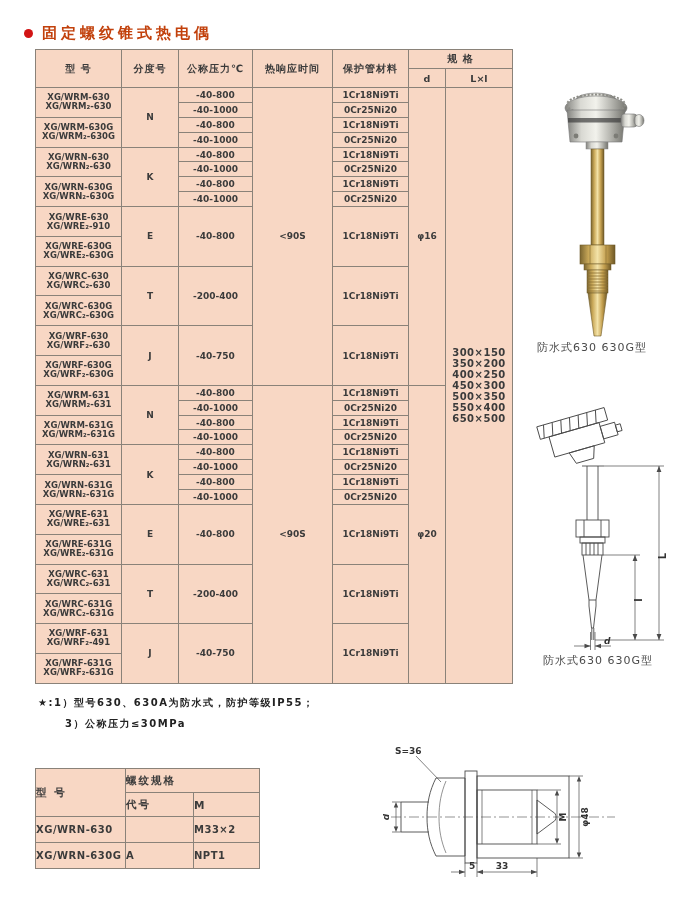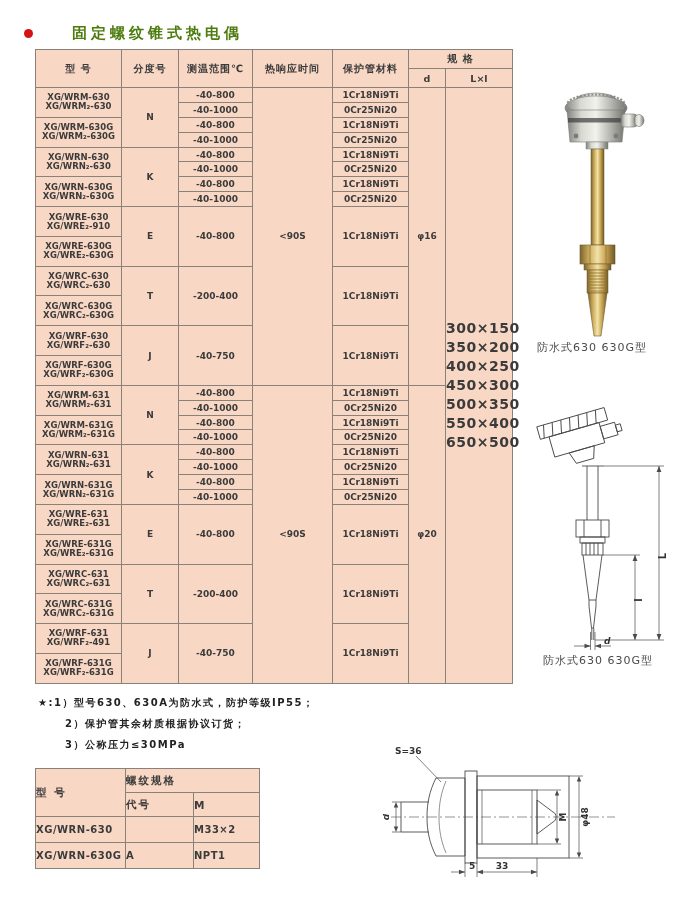--- a/index.html
+++ b/index.html
@@ -2,33 +2,33 @@
 <html><head>
 <meta charset="utf-8">
 <style>
   html,body{margin:0;padding:0;}
   body{font-family:"DejaVu Sans","Liberation Sans",sans-serif;background:#e9e9e9;}
   #page{position:relative;width:680px;height:909px;background:#ffffff;overflow:hidden;margin:0 auto;
         border-right:1px solid #d8d8d8;}
   
   .title-row{position:absolute;left:24px;top:24px;display:flex;align-items:center;}
   .red-dot{width:9px;height:9px;border-radius:50%;background:#d21414;margin-right:9px;flex:0 0 auto;}
-  .page-title{font-size:15px;font-weight:bold;color:#4d7c0f;letter-spacing:4px;white-space:nowrap;margin-left:30px;}
+  .page-title{font-size:15px;font-weight:bold;color:#c2410c;letter-spacing:4px;white-space:nowrap;}
   
   .doc-table{position:absolute;left:35px;top:49px;width:477px;border-collapse:collapse;table-layout:fixed;
              border:1.5px solid #5e5a55;}
   .doc-table th,.doc-table td{border:1px solid #8a8279;background:#f8d7c4;color:#3b3b3b;
              text-align:center;vertical-align:middle;padding:0;font-weight:bold;white-space:pre-line;}
   .doc-table thead tr{height:19px;}
   .doc-table th{font-size:10px;letter-spacing:1px;}
   .doc-table th.sub{font-size:9.5px;letter-spacing:0;}
   .doc-table tbody tr{height:14.9px;}
   .doc-table td{font-size:9px;}
   .doc-table td.model{font-size:8.5px;line-height:9px;letter-spacing:0;}
-  .doc-table td.spec{font-size:14px;line-height:19px;letter-spacing:.5px;}
+  .doc-table td.spec{font-size:10px;line-height:11px;letter-spacing:.5px;}
   
   .notes{position:absolute;left:38px;top:692px;font-size:10px;font-weight:bold;color:#222;
          line-height:21px;letter-spacing:1.5px;}
   .notes .indent{padding-left:27px;}
   
   .thread-table{position:absolute;left:35px;top:768px;border-collapse:collapse;table-layout:fixed;
                 width:224px;border:1.5px solid #5e5a55;}
   .thread-table th,.thread-table td{border:1px solid #8a8279;background:#f8d7c4;color:#3b3b3b;
                 text-align:left;vertical-align:middle;font-weight:bold;padding:0;}
   .thread-table th{font-size:10.5px;letter-spacing:2px;}
@@ -57,21 +57,21 @@
         <col style="width:74px">
       <col style="width:80px">
         <col style="width:76px">
         <col style="width:37px">
         <col style="width:67px">
     </colgroup>
     <thead>
       <tr>
         <th rowspan="2">型  号</th>
         <th rowspan="2">分度号</th>
-        <th rowspan="2">测温范围℃</th>
+        <th rowspan="2">公称压力℃</th>
         <th rowspan="2">热响应时间</th>
         <th rowspan="2">保护管材料</th>
         <th colspan="2">规  格</th>
       </tr>
       <tr>
         <th class="sub">d</th>
         <th class="sub">L×l</th>
       </tr>
     </thead>
     <tbody>
@@ -319,21 +319,20 @@
       <path d="M72.5,246 l-6,-2.2 v4.4 z M77,246 l6,-2.2 v4.4 z" fill="#4a4a4a" stroke="none"></path>
     </g>
     <text x="148" y="156" transform="rotate(-90 148 156)" font-size="10" fill="#333" font-weight="bold" text-anchor="middle">L</text>
     <text x="124" y="200" transform="rotate(-90 124 200)" font-size="10" fill="#333" font-weight="bold" text-anchor="middle">l</text>
     <text x="86" y="244" font-size="9" font-style="italic" fill="#333" font-weight="bold">d</text>
   </svg>
   <div class="caption" style="left:543px;top:653px;">防水式630 630G型</div>
 
   <div class="notes">
     <div>★:1）型号630、630A为防水式，防护等级IP55；</div>
-    <div class="indent">2）保护管其余材质根据协议订货；</div>
     <div class="indent">3）公称压力≤30MPa</div>
   </div>
 
   <table class="thread-table">
     <colgroup>
         <col style="width:90px">
         <col style="width:68px">
         <col style="width:66px">
       </colgroup>
     <tbody>

